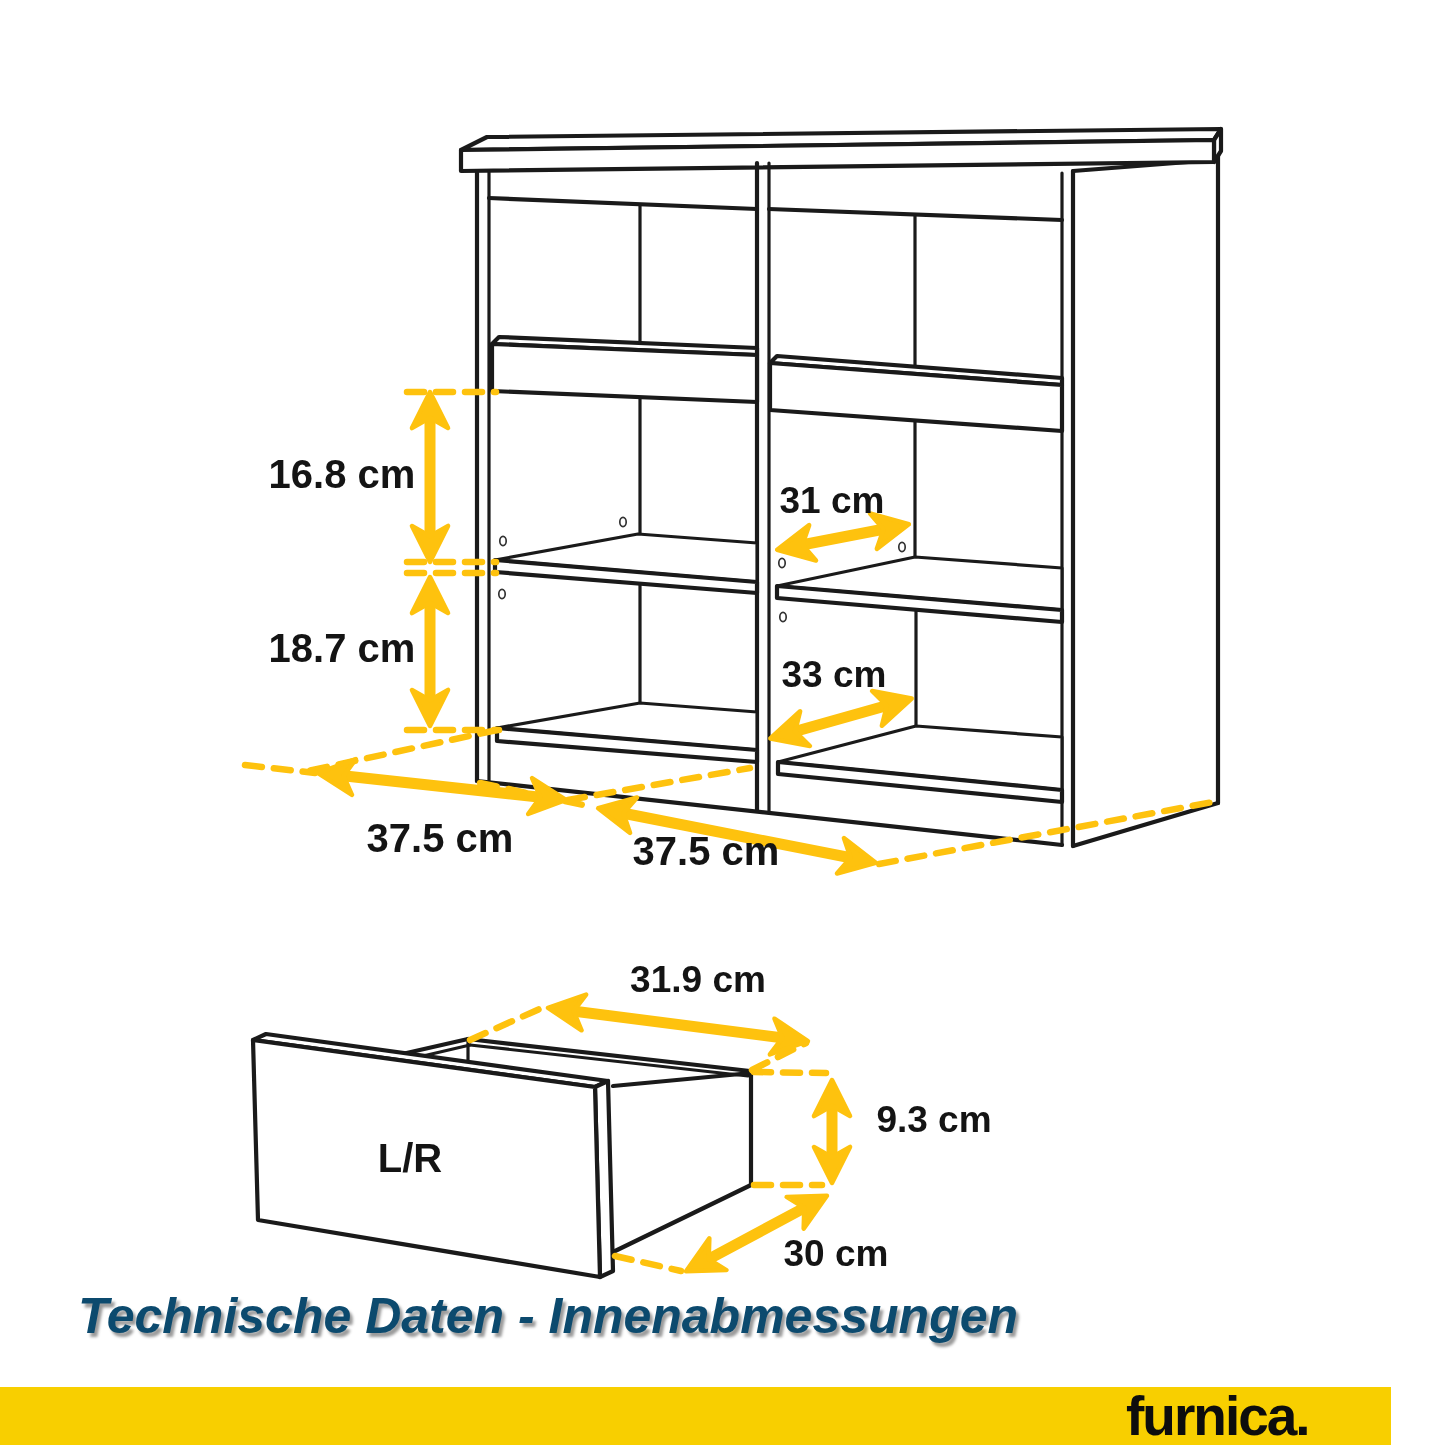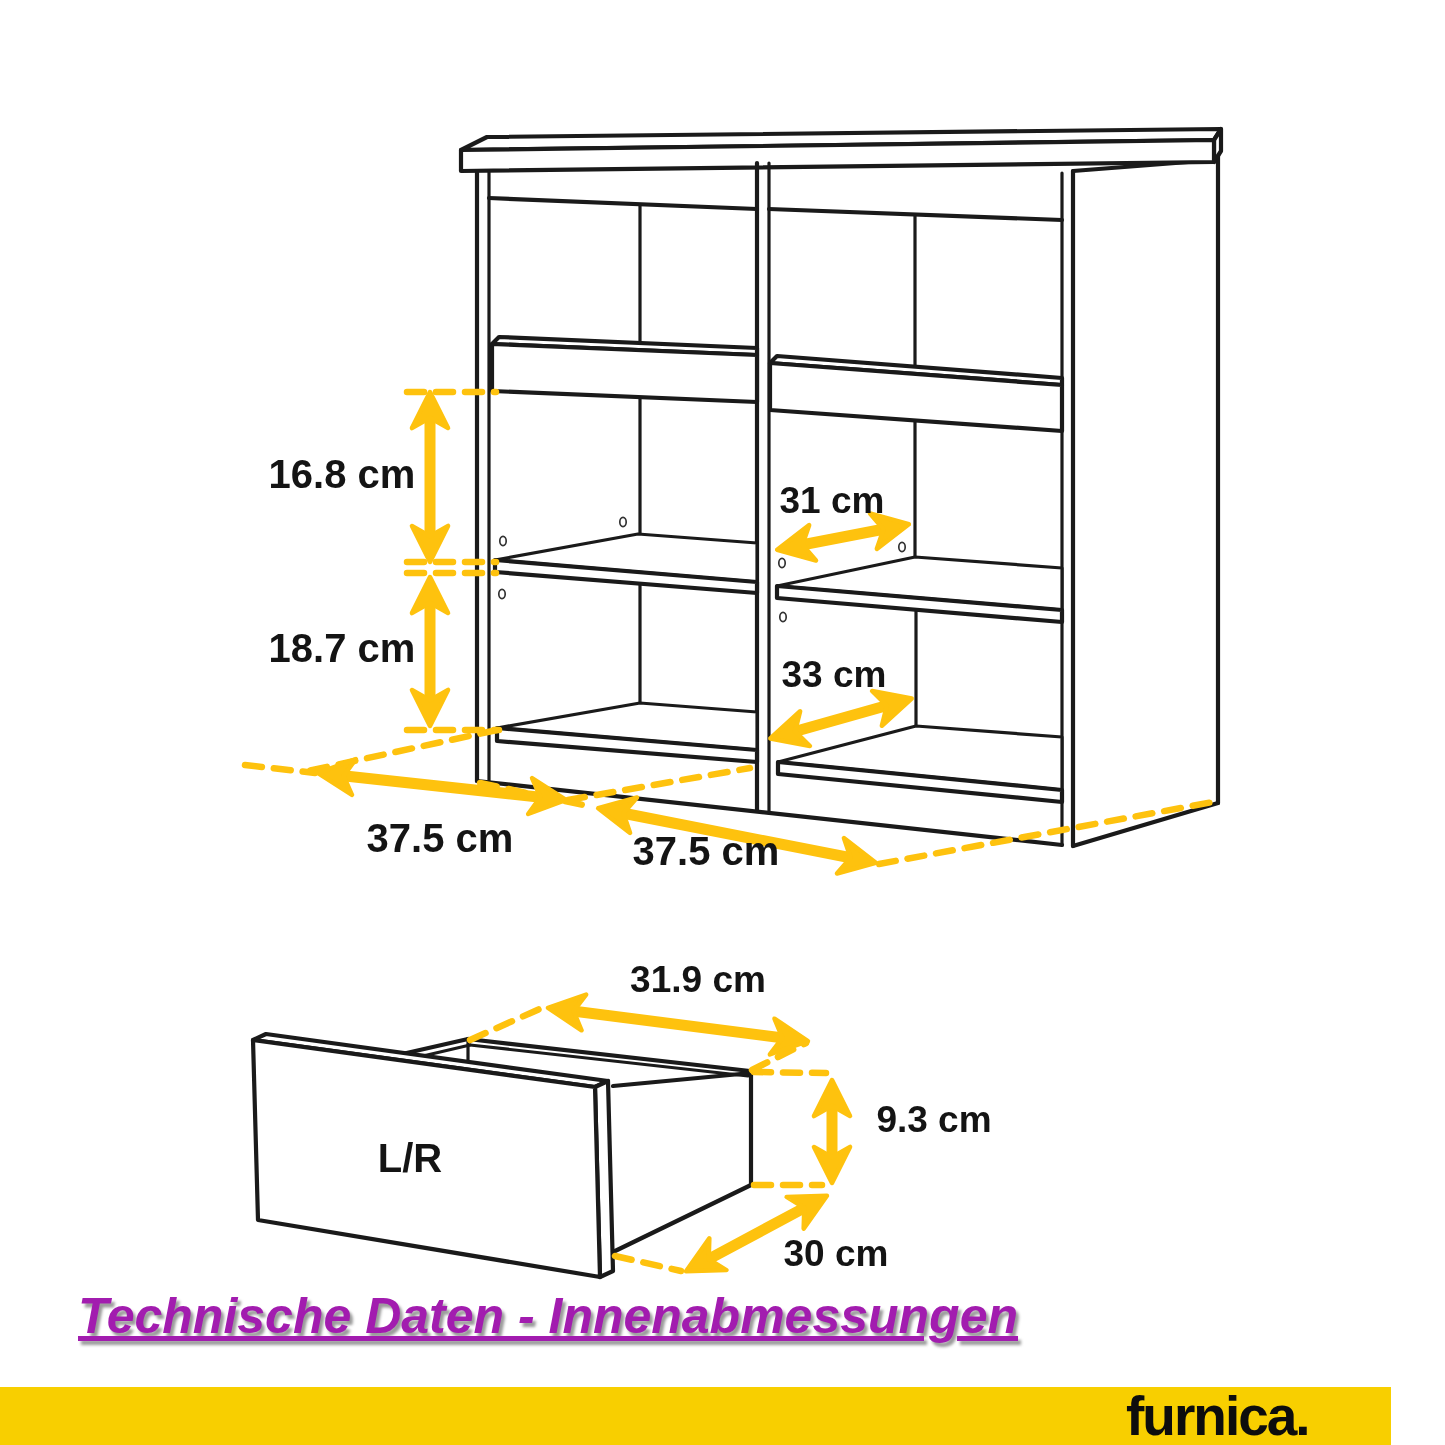--- a/index.html
+++ b/index.html
@@ -17,21 +17,21 @@
   .lnf{stroke:var(--line);stroke-width:4.2;fill:#ffffff;stroke-linejoin:round;}
   .lnf2{stroke:var(--line);stroke-width:3.2;fill:#ffffff;stroke-linejoin:round;}
   .hole{stroke:#333;stroke-width:1.7;fill:#fff;}
   .arrow{stroke:var(--accent);stroke-width:11;stroke-linecap:round;fill:none;}
   .dash{stroke:var(--accent);stroke-width:6.5;stroke-dasharray:17 12;stroke-linecap:round;fill:none;}
   .ylf{fill:var(--accent);stroke:var(--accent);}
   .dim{font:700 40px "Liberation Sans", sans-serif;fill:var(--text);text-anchor:middle;}
   .dim-s{font-size:37px;}
   .band-bar{position:absolute;left:0;top:1387px;width:1445px;height:58px;background:var(--band);}
   .footer-title{position:absolute;left:78px;top:1287px;font:italic 700 50px "Liberation Sans", sans-serif;
-                color:#a21caf;text-shadow:3px 4px 3px #9a9a9a;white-space:nowrap;text-decoration:underline;}
+                color:#0c4a6e;text-shadow:3px 4px 3px #9a9a9a;white-space:nowrap;}
   .brand{position:absolute;left:1126px;top:1384px;font:800 55px "Liberation Sans", sans-serif;
          font-weight:800;letter-spacing:-2px;color:#0d0d0d;white-space:nowrap;}
 </style>
 </head>
 <body>
 
 <div id="canvas">
 
   <svg width="1445" height="1445" viewBox="0 0 1445 1445">
     <defs>

